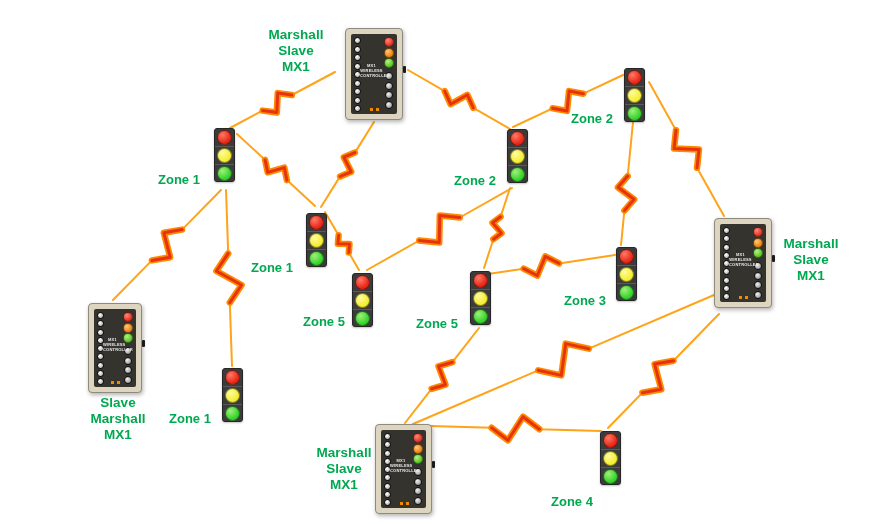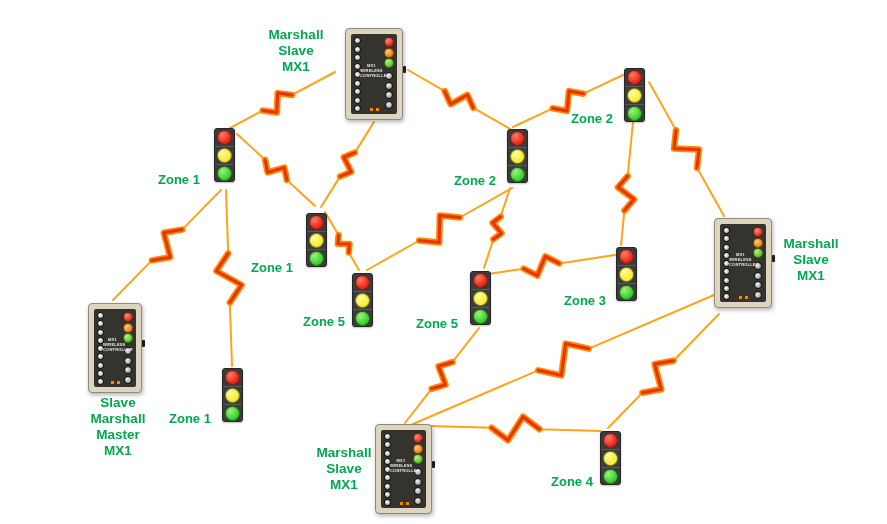--- a/index.html
+++ b/index.html
@@ -186,21 +186,21 @@
       <div class="bulb" style="background: radial-gradient(circle at 35% 30%, rgb(160, 240, 122), rgb(53, 212, 44) 65%);"></div>
     </div>
     <div class="zone-label" style="color: rgb(0, 168, 80); left: 169px; top: 411px;">Zone 1</div>
     <div class="light" style="left: 600px; top: 431px;">
       <div class="bulb" style="background: radial-gradient(circle at 35% 30%, rgb(255, 122, 102), rgb(231, 39, 23) 65%);"></div>
       <div class="sep"></div>
       <div class="bulb" style="background: radial-gradient(circle at 35% 30%, rgb(255, 251, 160), rgb(245, 238, 48) 65%);"></div>
       <div class="sep"></div>
       <div class="bulb" style="background: radial-gradient(circle at 35% 30%, rgb(160, 240, 122), rgb(53, 212, 44) 65%);"></div>
     </div>
-    <div class="zone-label" style="color: rgb(0, 168, 80); left: 551px; top: 474px;">Zone 4</div>
+    <div class="zone-label" style="color: rgb(0, 168, 80); left: 551px; top: 494px;">Zone 4</div>
     <div class="device" style="left: 345px; top: 28px; width: 58px; height: 92px; background: rgb(221, 213, 191);">
       <div class="panel" style="background: rgb(52, 51, 46);">
         <div class="chan-btn" style="left: 3px; top: 3px;"></div>
         <div class="chan-btn" style="left: 3px; top: 11.5px;"></div>
         <div class="chan-btn" style="left: 3px; top: 20px;"></div>
         <div class="chan-btn" style="left: 3px; top: 28.5px;"></div>
         <div class="chan-btn" style="left: 3px; top: 37px;"></div>
         <div class="chan-btn" style="left: 3px; top: 45.5px;"></div>
         <div class="chan-btn" style="left: 3px; top: 54px;"></div>
         <div class="chan-btn" style="left: 3px; top: 62.5px;"></div>
@@ -251,21 +251,20 @@
           <div>CONTROLLER</div>
         </div>
         <div class="ind" style="left: 17px; top: 72px;"></div>
         <div class="ind" style="left: 23px; top: 72px;"></div>
       </div>
       <div class="nub" style="left: 53px; top: 36px;"></div>
     </div>
     <div class="dev-label" style="color: rgb(0, 168, 80); left: 58px; top: 395px; width: 120px;">
       <div>Slave</div>
       <div>Marshall</div>
-      <div>Master</div>
       <div>MX1</div>
     </div>
     <div class="device" style="left: 714px; top: 218px; width: 58px; height: 90px; background: rgb(221, 213, 191);">
       <div class="panel" style="background: rgb(52, 51, 46);">
         <div class="chan-btn" style="left: 3px; top: 3px;"></div>
         <div class="chan-btn" style="left: 3px; top: 11.25px;"></div>
         <div class="chan-btn" style="left: 3px; top: 19.5px;"></div>
         <div class="chan-btn" style="left: 3px; top: 27.75px;"></div>
         <div class="chan-btn" style="left: 3px; top: 36px;"></div>
         <div class="chan-btn" style="left: 3px; top: 44.25px;"></div>

